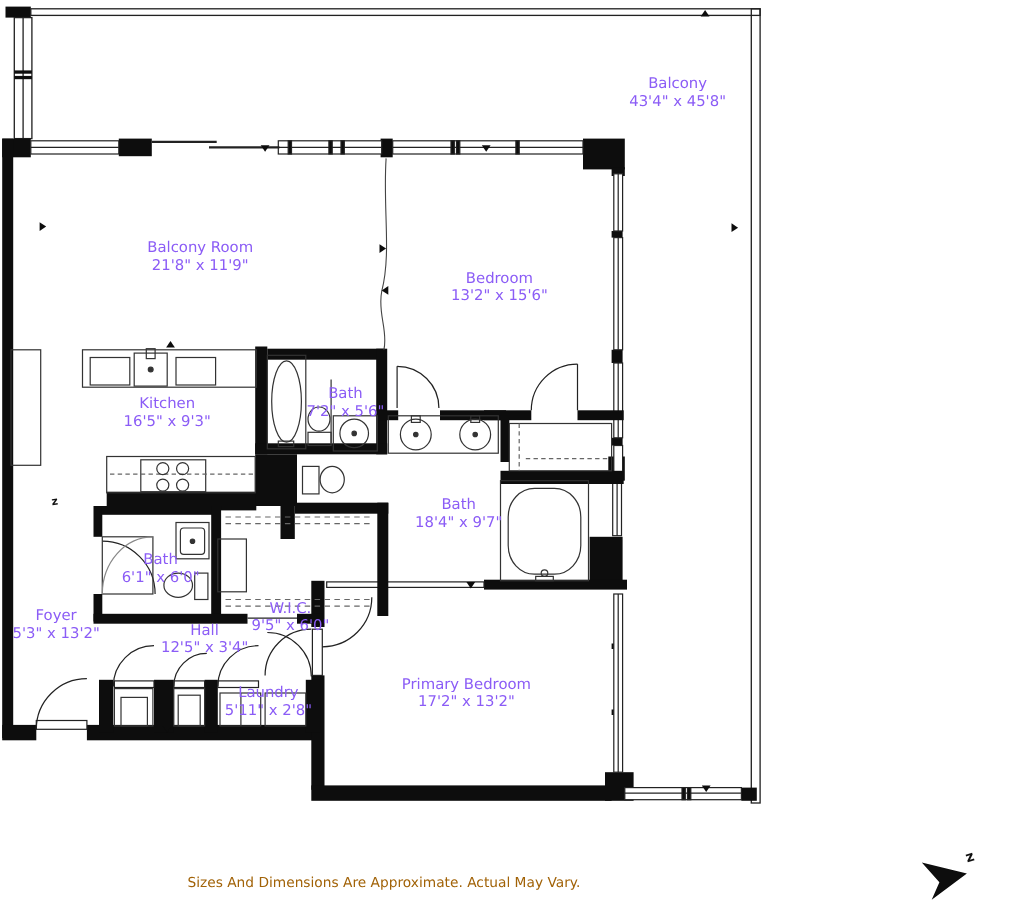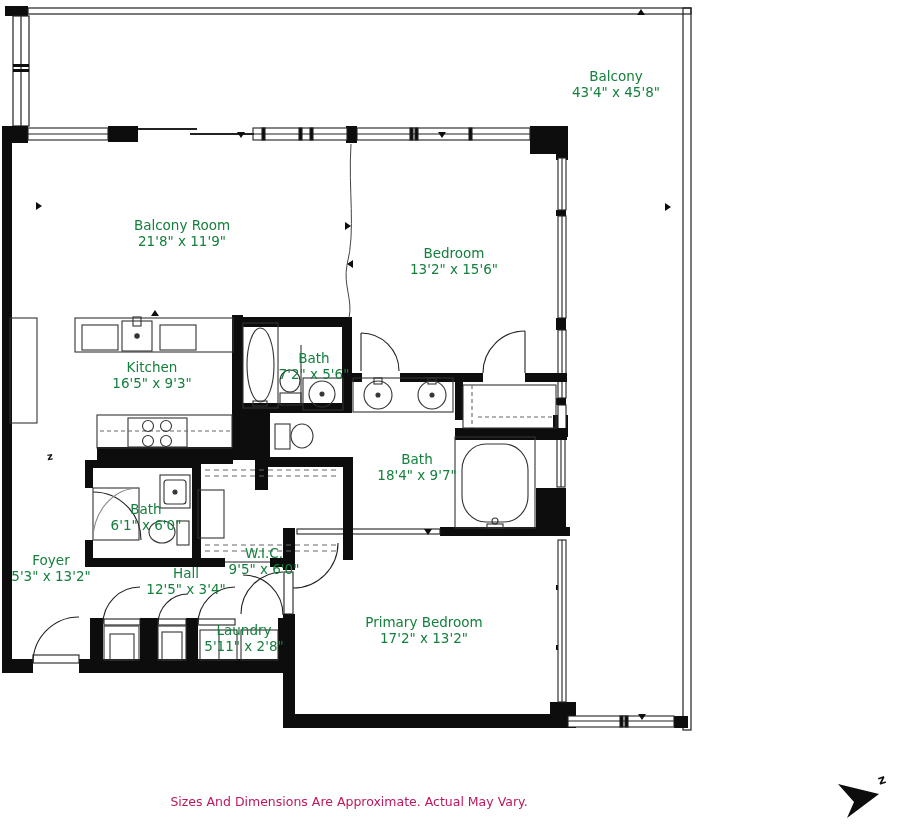--- a/index.html
+++ b/index.html
@@ -1,25 +1,25 @@
 <!DOCTYPE html>
 <html><head>
 <meta charset="utf-8">
 <style>
   html,body{margin:0;padding:0;background:#ffffff;}
   .stage{position:relative;width:924px;height:827px;background:#fff;overflow:hidden;
          font-family:"DejaVu Sans",sans-serif;}
   svg{position:absolute;left:0;top:0;}
   .room-label{position:absolute;transform:translateX(-50%);text-align:center;
-    font-size:13.5px;line-height:16px;color:#15803d;white-space:nowrap;z-index:5;}
+    font-size:13.5px;line-height:16px;color:#8b5cf6;white-space:nowrap;z-index:5;}
   .room-label .dims{display:block;}
   .watermark{position:absolute;left:2px;top:403px;z-index:6;
     font-size:15px;color:rgba(142,142,142,.92);letter-spacing:.4px;white-space:nowrap;}
   .disclaimer{position:absolute;left:349px;top:794px;transform:translateX(-50%);
-    font-size:12.5px;color:#be185d;white-space:nowrap;z-index:5;}
+    font-size:12.5px;color:#a16207;white-space:nowrap;z-index:5;}
   .plan-z{position:absolute;left:47px;top:451px;font-size:10px;font-weight:bold;
     color:#111;transform:rotate(-8deg);z-index:5;}
   .compass-z{position:absolute;left:878px;top:772px;font-size:13px;font-weight:bold;
     color:#111;transform:rotate(-18deg);z-index:5;}
 </style>
 </head>
 <body>
 
 <div class="stage">
 

